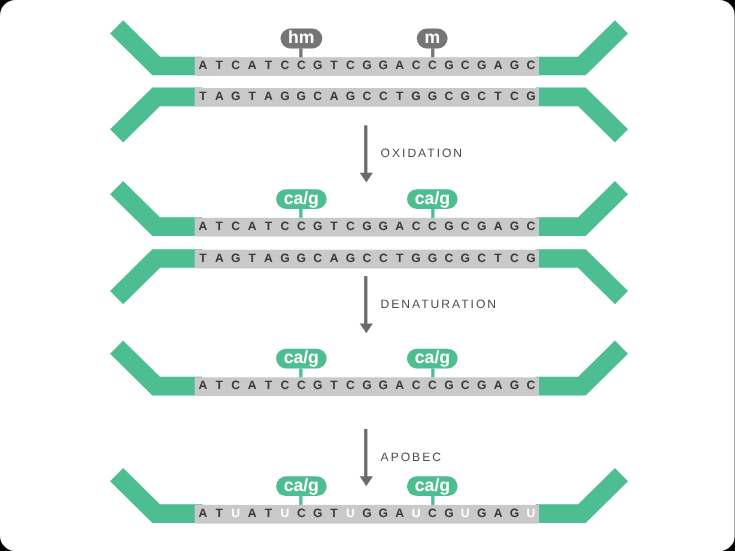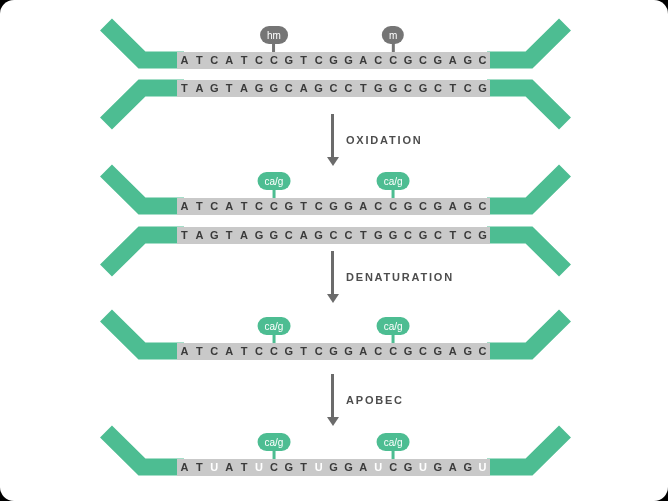--- a/index.html
+++ b/index.html
@@ -22,39 +22,39 @@
     flex:1; text-align:center; font-size:11px; font-weight:bold;
     color:var(--letter-dark,#3a3a3a); line-height:17px;
   }
   .base.converted { color:var(--letter-white,#fff); }
   .badge-group {
     position:absolute; top:6px; transform:translateX(-50%);
     display:flex; flex-direction:column; align-items:center;
   }
   .badge-pill {
     height:18px; padding:0 7px; border-radius:9px;
-    font-size:10px; font-weight:normal; color:#fff;
+    font-size:16px; font-weight:bold; color:#fff;
     display:flex; align-items:center; white-space:nowrap;
   }
   .badge-stem { width:3px; height:8px; }
   .badge-group.gray .badge-pill, .badge-group.gray .badge-stem { background:var(--badge-gray,#757575); }
   .badge-group.green .badge-pill, .badge-group.green .badge-stem { background:var(--green,#4dbd92); }
   .arrow { position:absolute; left:331px; width:3px; }
   .arrow-line {
     position:absolute; left:0; top:0; width:3px; height:calc(100% - 8px);
     background:var(--arrow-gray,#6b6b6b);
   }
   .arrow-head {
     position:absolute; bottom:0; left:-4.5px; width:0; height:0;
     border-left:6px solid transparent; border-right:6px solid transparent;
     border-top:9px solid var(--arrow-gray,#6b6b6b);
   }
   .arrow-label {
     position:absolute; left:15px; top:50%; transform:translateY(-50%);
-    font-size:11px; font-weight:bold; letter-spacing:1.8px;
+    font-size:11px; font-weight:normal; letter-spacing:1.8px;
     color:var(--label-gray,#4d4d4d); white-space:nowrap;
   }
 </style>
 </head>
 <body>
 
 <div class="card">
 
   <div class="strand" style="top:20px">
     <svg class="arm" style="left:100px" viewBox="0 0 86 80">
@@ -245,21 +245,21 @@
   <div class="badge-group green" style="left: 273.881px;">
         <div class="badge-pill">ca/g</div>
         <div class="badge-stem"></div>
       </div>
       <div class="badge-group green" style="left: 393.119px;">
         <div class="badge-pill">ca/g</div>
         <div class="badge-stem"></div>
       </div>
     </div>
 
-  <div class="arrow" style="top:374px;height:52px">
+  <div class="arrow" style="top:390px;height:52px">
     <div class="arrow-line"></div>
     <div class="arrow-head"></div>
     <div class="arrow-label">APOBEC</div>
   </div>
 
   <div class="strand" style="top:427px">
     <svg class="arm" style="left:100px" viewBox="0 0 86 80">
         <polyline points="6,4.5 42,40 84,40"></polyline>
       </svg>
     <svg class="arm" style="left:485px" viewBox="0 0 86 80">

